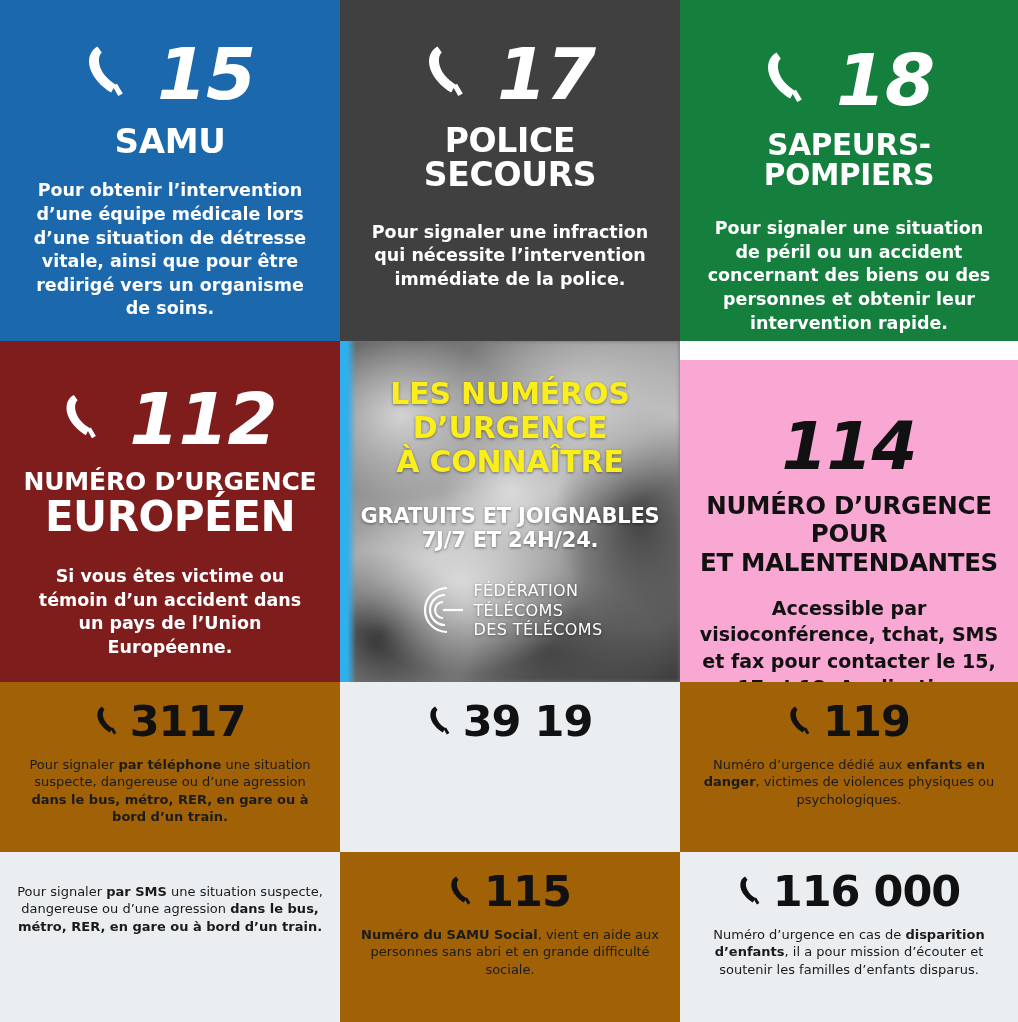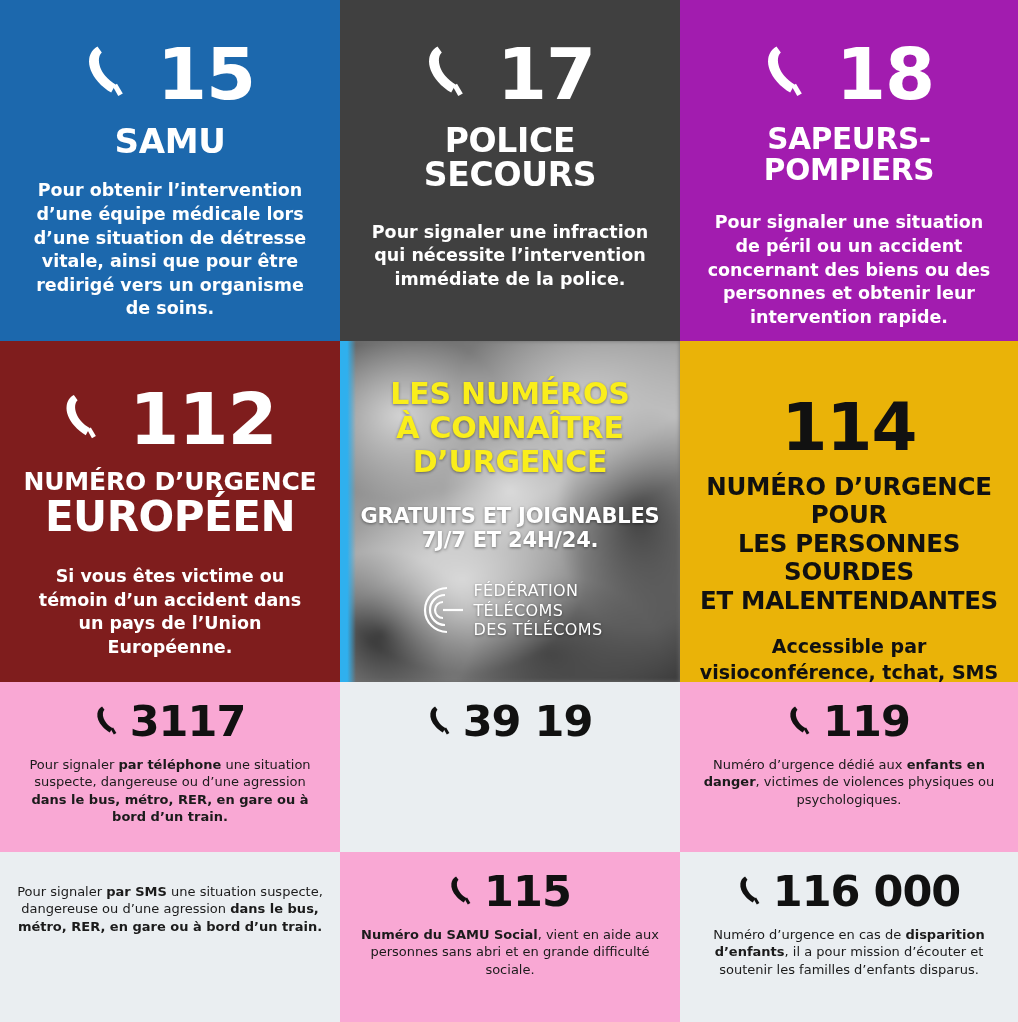--- a/index.html
+++ b/index.html
@@ -23,20 +23,21 @@
     flex-direction:column;
     align-items:center;
     overflow:hidden;
   }
   
   .hero{ justify-content:flex-start; padding:26px 18px 0; }
   .hero .numline{
     display:flex;align-items:center;justify-content:center;
     gap:26px;
     margin-top:12px;
+    font-style:italic;
   }
   .hero .num{
     font-size:72px;
     font-weight:700;
     letter-spacing:-1px;
     line-height:1;
     color:#ffffff;
   }
   .hero .title{
     margin-top:14px;
@@ -51,23 +52,23 @@
     margin-top:20px;
     font-size:17.5px;
     font-weight:600;
     line-height:1.35;
     text-align:center;
     color:#ffffff;
     max-width:286px;
   }
   .c-samu{background:#1c68ad;}
   .c-police{background:#404040;}
-  .c-pompiers{background:#a21caf;}
+  .c-pompiers{background:#15803d;justify-content:center;}
   .c-112{background:#7f1d1d;}
-  .c-114{background:#eab308;}
+  .c-114{background:#f9a8d4;margin-top:19px;}
 
   
   .c-112 .numline{margin-top:16px;}
   .t112-l1{font-size:25px;font-weight:700;letter-spacing:-0.2px;}
   .t112-l2{font-size:42px;font-weight:700;letter-spacing:-0.5px;line-height:1.05;}
   .c-112 .desc{margin-top:26px;font-size:17.5px;}
 
   
   .c-114 .num{color:#111111;font-size:66px;margin-top:4px;}
   .c-114 .title{color:#111111;font-size:24.5px;line-height:1.16;margin-top:12px;max-width:310px;}
@@ -123,21 +124,21 @@
     font-size:16px;line-height:1.22;color:#ffffff;font-weight:400;
     letter-spacing:.4px;text-align:left;
     text-shadow:0 1px 3px rgba(0,0,0,.4);
   }
 
   
   .mini{
     justify-content:flex-start;
     padding:18px 14px 0;
   }
-  .bg-white{background:#f9a8d4;}
+  .bg-white{background:#a16207;}
   .bg-gray{background:#eaeef1;}
   .mini .numline{
     display:flex;align-items:center;justify-content:center;gap:9px;
   }
   .mini .num{
     font-size:43px;font-weight:700;color:#111111;line-height:1;letter-spacing:-1px;
   }
   .mini .desc{
     margin-top:13px;
     font-size:13px;line-height:1.33;color:#1b1b1b;text-align:center;
@@ -204,22 +205,22 @@
     </div>
     <div class="desc">Si vous êtes victime ou témoin d’un accident dans un pays de l’Union Européenne.</div>
   </div>
 
   <div class="cell c-photo">
     <div class="photo-bg"></div>
     <div class="photo-edge"></div>
     <div class="photo-content">
       <div class="photo-head">
         <div>LES NUMÉROS</div>
+        <div>D’URGENCE</div>
         <div>À CONNAÎTRE</div>
-        <div>D’URGENCE</div>
       </div>
       <div class="photo-sub">
         <div>GRATUITS ET JOIGNABLES</div>
         <div>7J/7 ET 24H/24.</div>
       </div>
       <div class="fft">
         <svg width="46" height="52" viewBox="0 0 46 52">
           <g fill="none" stroke="#ffffff" stroke-width="2.2">
             <path d="M30 4 A22 22 0 0 0 30 48"></path>
             <path d="M28 11 A15 15 0 0 0 28 41"></path>
@@ -235,21 +236,20 @@
       </div>
     </div>
   </div>
 
   <div class="cell hero c-114">
     <div class="numline">
       <div class="num">114</div>
     </div>
     <div class="title">
       <div>NUMÉRO D’URGENCE POUR</div>
-      <div>LES PERSONNES SOURDES</div>
       <div>ET MALENTENDANTES</div>
     </div>
     <div class="desc">Accessible par visioconférence, tchat, SMS et fax pour contacter le 15, 17 et 18. Application “Urgence 114” disponible sur iOS et Android.</div>
   </div>
 
   <div class="cell mini bg-white">
     <div class="numline">
       <svg class="ph" width="26" height="36" viewBox="0 0 46 62">
         <path fill="#111111" d="M12.5 3.5c-4.5 2.3-7.6 7-8.3 12.3-1 7.4 2.4 15.6 8.6 22.8 4.1 4.8 8.7 8.5 13.4 11l4.4-8.2c-3.6-1.9-7.1-4.7-10.2-8.3C16 28 13.3 21.1 14 15.6c.3-2.6 1.3-4.7 2.8-6.1z"></path>
         <path fill="#111111" d="M27.7 43.2l5.6 9.9 4.5-2.6-5.8-9.7z"></path>

